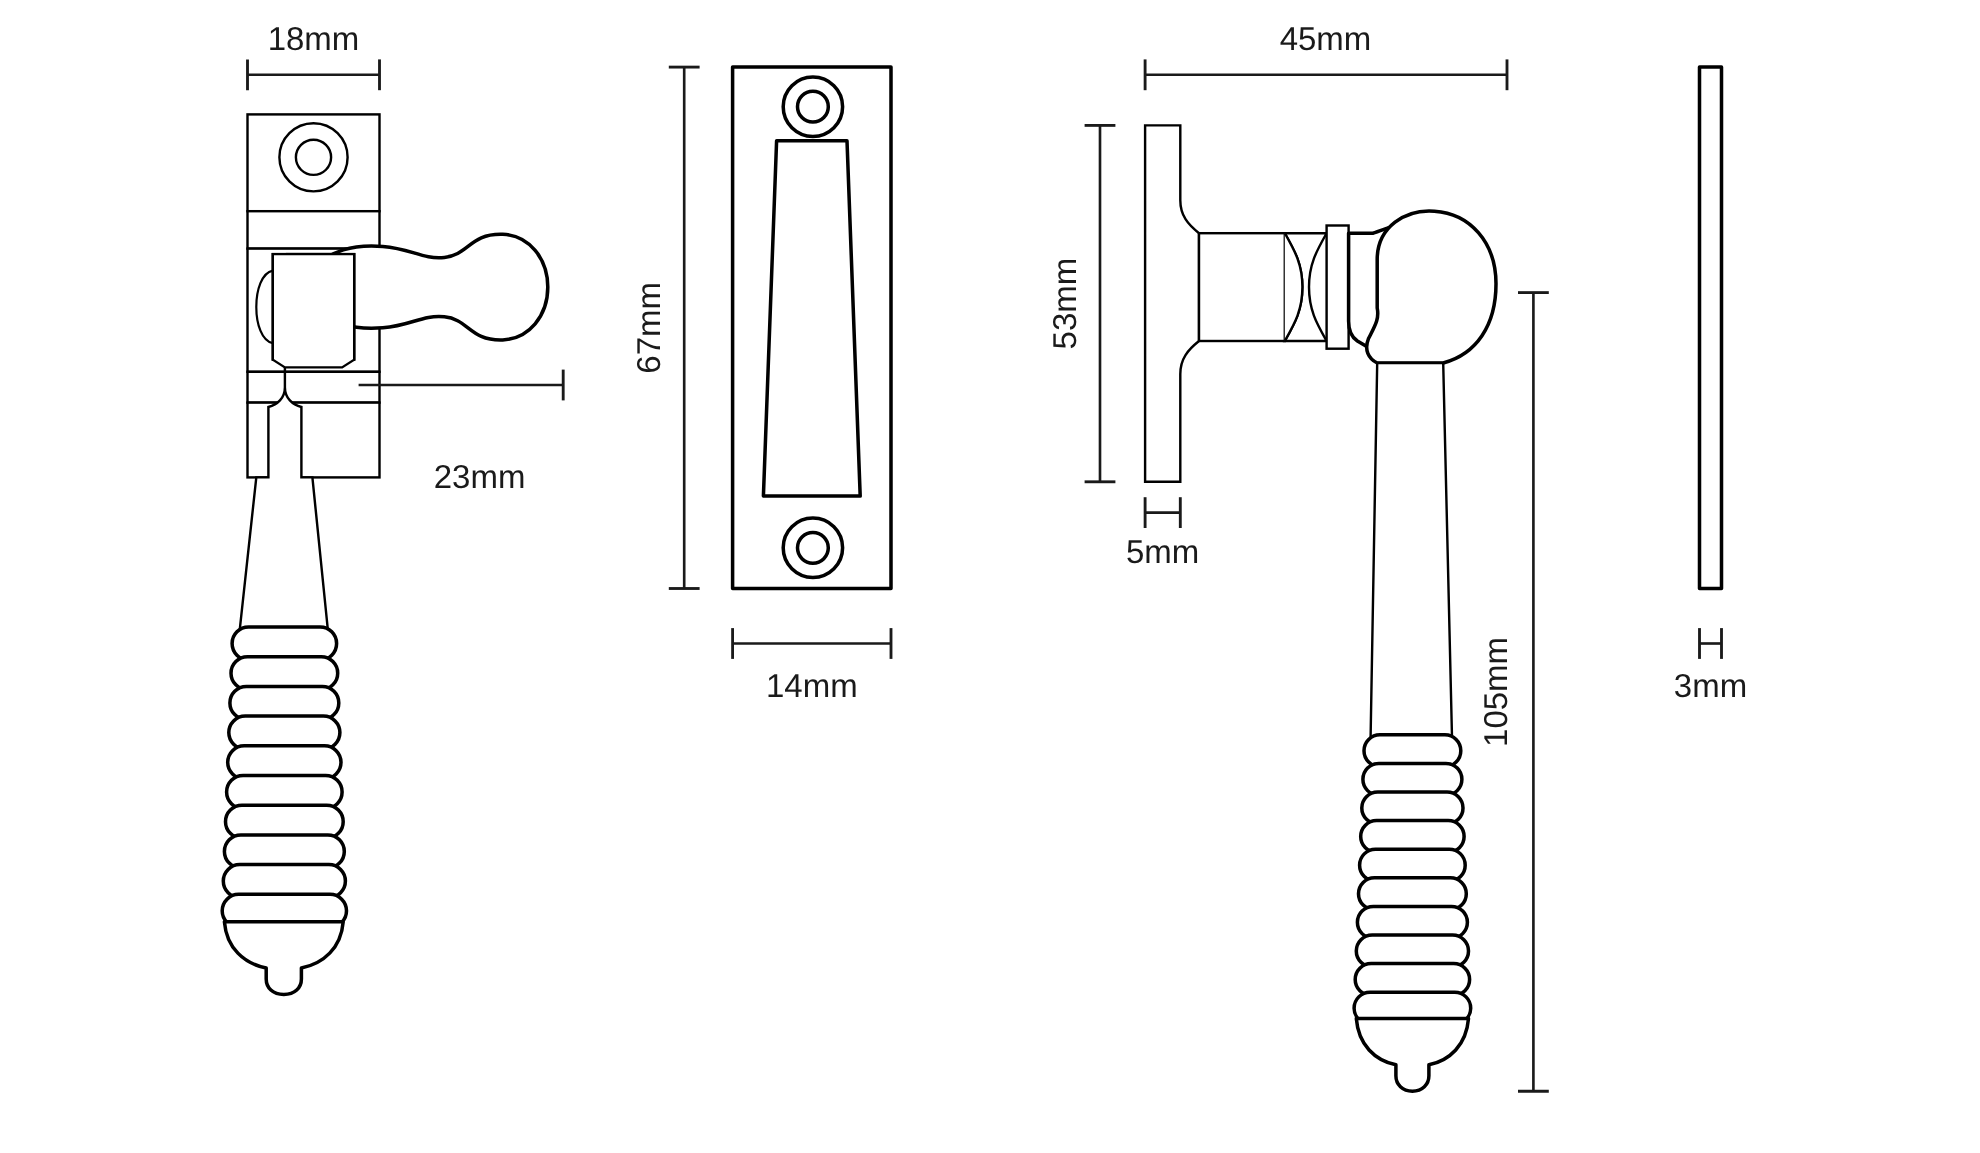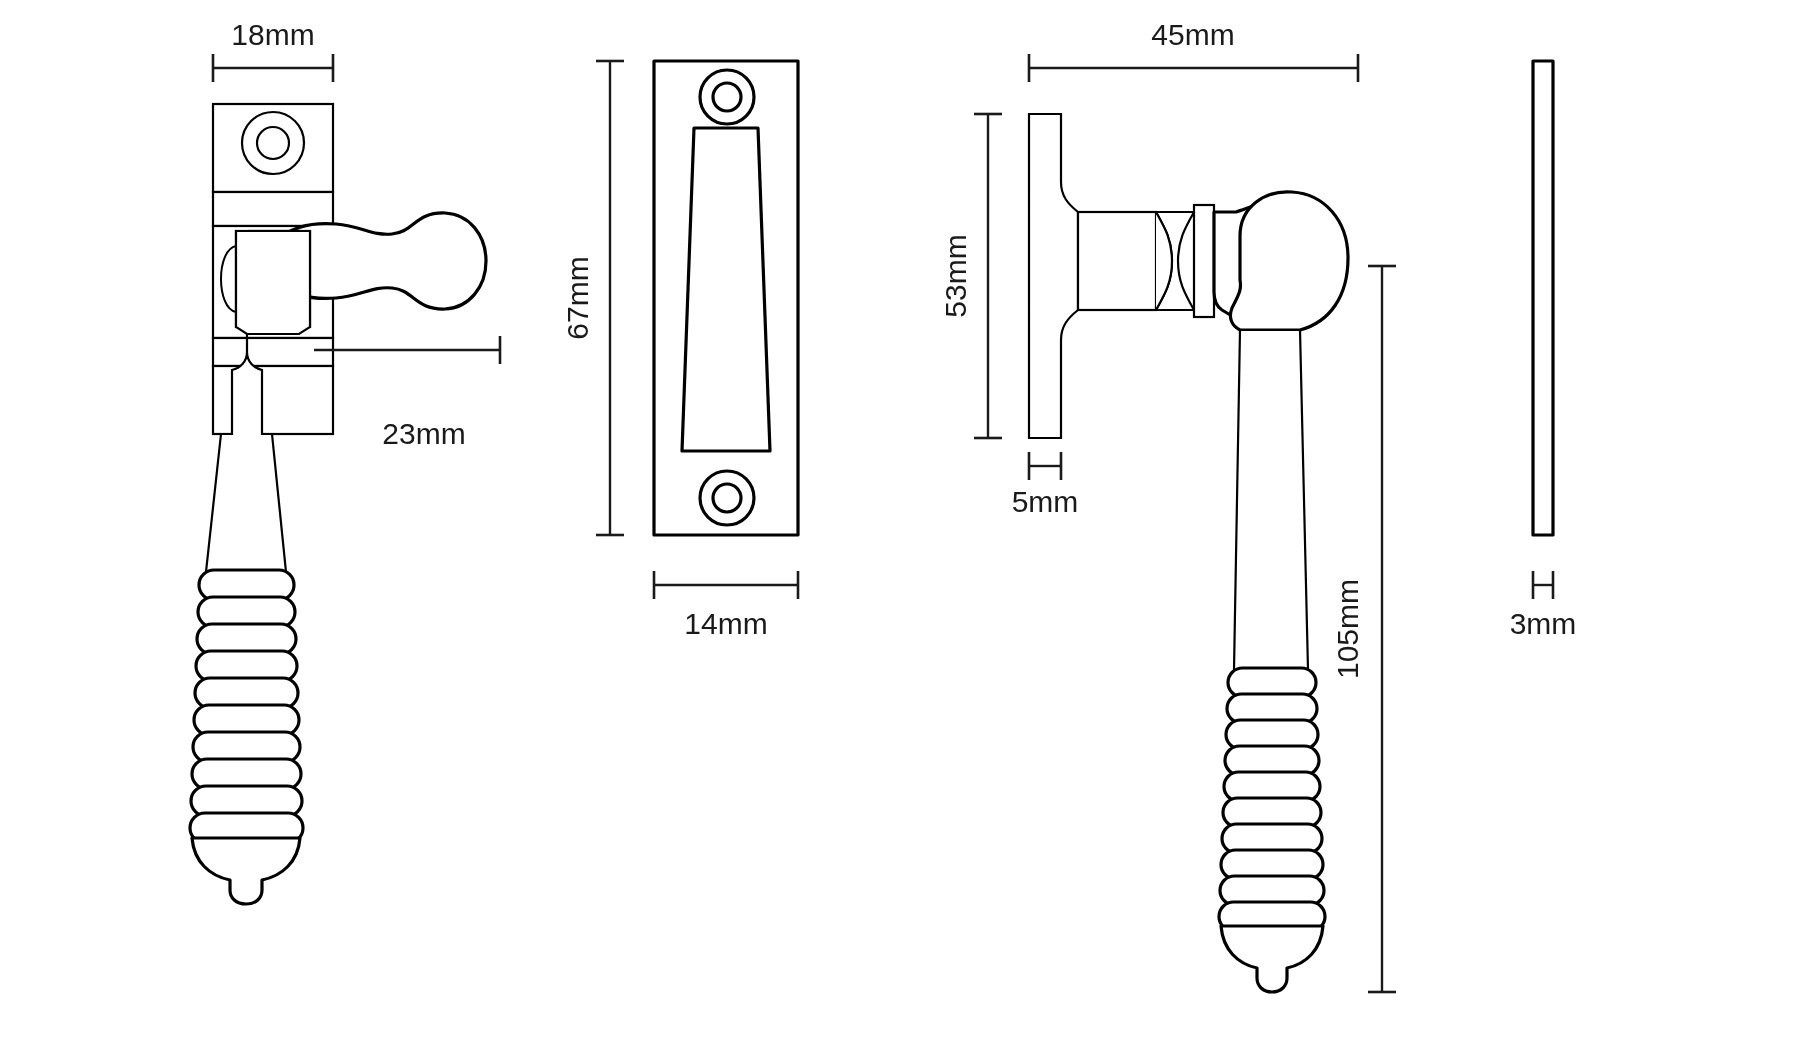--- a/index.html
+++ b/index.html
@@ -11,20 +11,21 @@
     width: 1800px;
     height: 1048px;
     overflow: hidden;
     font-family: "Liberation Sans", sans-serif;
   }
   #drawing-root {
     position: relative;
     width: 1436px;
     height: 1048px;
     background: #ffffff;
+    margin-left: 12px;
   }
   svg.tech-drawing {
     display: block;
     width: 1800px;
     height: 1048px;
   }
   .part-outline {
     fill: #ffffff;
     stroke: #000000;
     stroke-width: 3.2;

